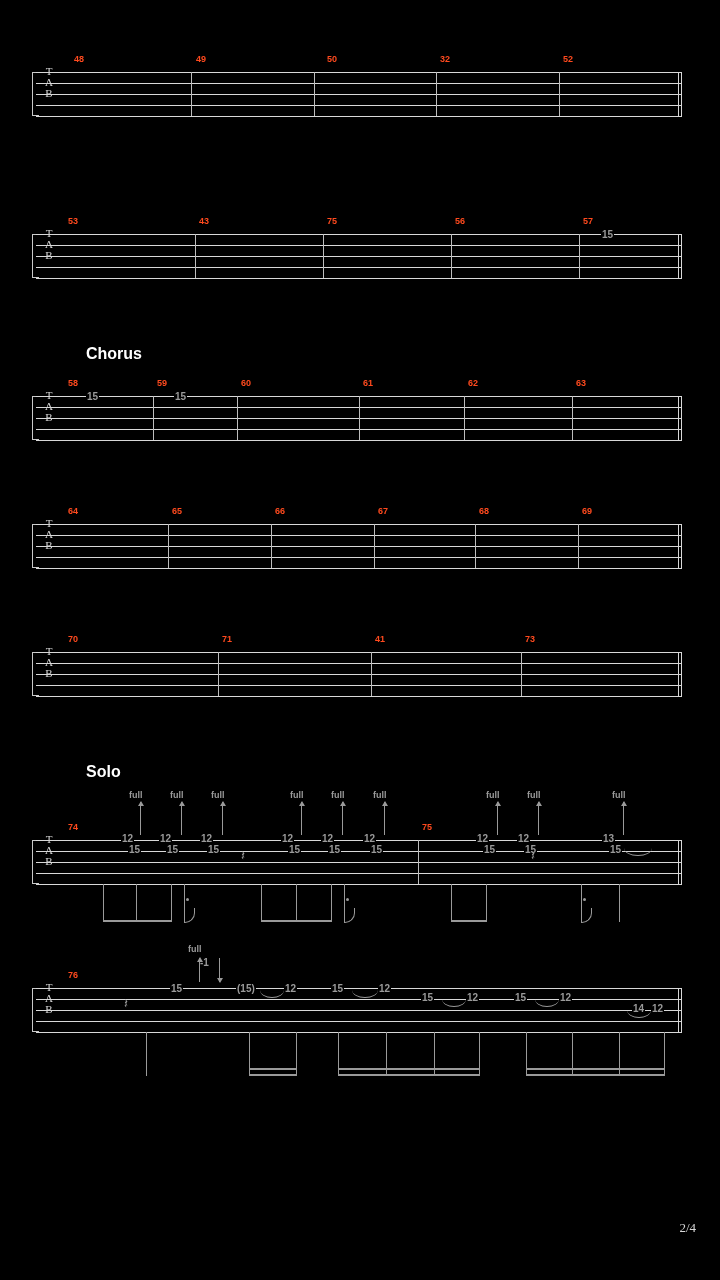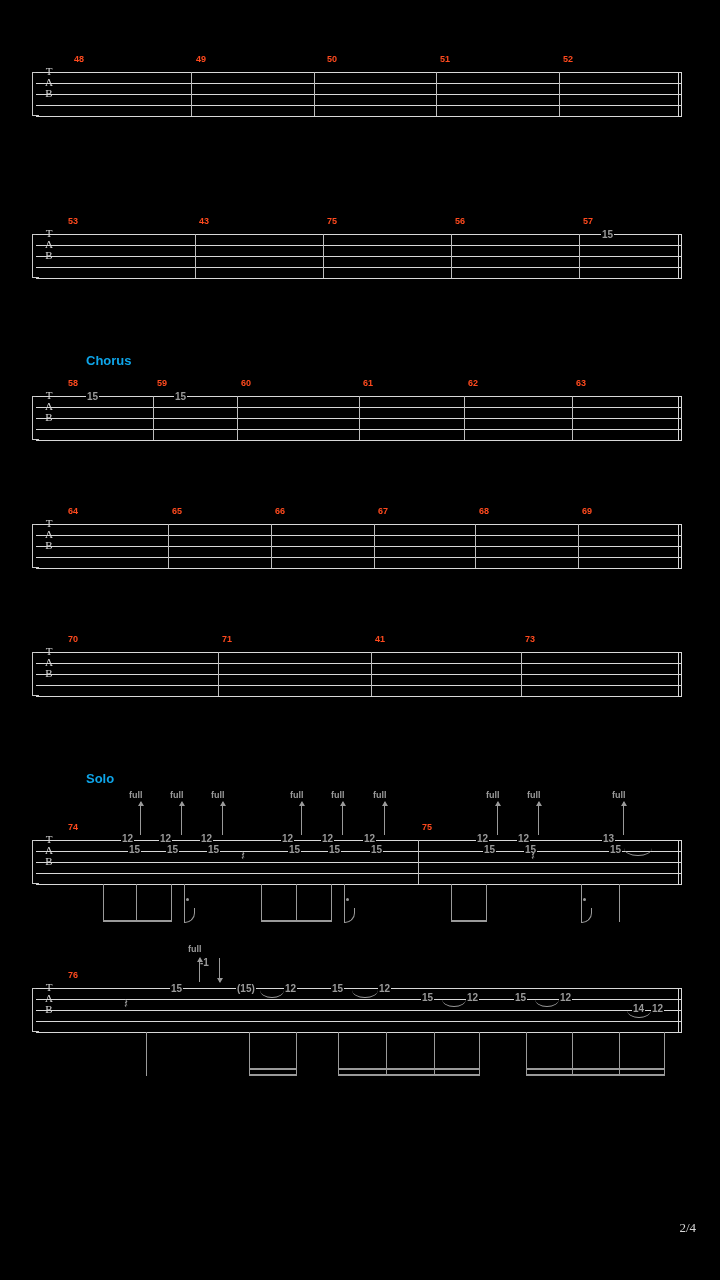--- a/index.html
+++ b/index.html
@@ -28,21 +28,21 @@
   .brace{position:absolute;left:0;top:0;width:12px;}
   .brace i{position:absolute;background:#c9c9c9;}
   .brace .v{left:6px;top:0;width:1px;height:100%;}
   .brace .t{left:6px;top:0;width:7px;height:1px;}
   .brace .b{left:6px;bottom:0;width:7px;height:1px;}
 
   
   .measnum{position:absolute;color:#ff4a1e;font-size:9px;font-weight:bold;font-family:"Liberation Sans",sans-serif;}
 
   
-  .section{position:absolute;color:#0ea5e9;font-size:13px;font-weight:bold;margin-top:8px;}
+  .section{position:absolute;color:#ffffff;font-size:16px;font-weight:bold;}
 
   
   .fret{position:absolute;color:#9a9a9a;font-size:10px;font-weight:bold;background:#000;padding:0 1px;line-height:10px;}
 
   
   .full{position:absolute;color:#9a9a9a;font-size:9px;font-weight:bold;text-align:right;}
 
   
   .bendarrow{position:absolute;width:1px;background:#9a9a9a;}
   .bendarrow:after{content:"";position:absolute;left:-2.5px;top:-1px;border-left:3px solid transparent;
@@ -85,21 +85,21 @@
         <span>B</span>
       </div>
       <div class="barline" style="left:155px;"></div>
       <div class="barline" style="left:278px;"></div>
       <div class="barline" style="left:400px;"></div>
       <div class="barline" style="left:523px;"></div>
     </div>
     <div class="measnum" style="left:38px;top:-18px;">48</div>
     <div class="measnum" style="left:160px;top:-18px;">49</div>
     <div class="measnum" style="left:291px;top:-18px;">50</div>
-    <div class="measnum" style="left:404px;top:-18px;">51</div>
+    <div class="measnum" style="left:404px;top:-18px;">32</div>
     <div class="measnum" style="left:527px;top:-18px;">52</div>
   </div>
 
   <div class="system" style="left:36px;top:234px;width:646px;">
     <div class="brace" style="left:-10px;top:0;height:44px;">
       <i class="v"></i>
         <i class="t"></i>
         <i class="b"></i>
     </div>
     <div class="staff">

